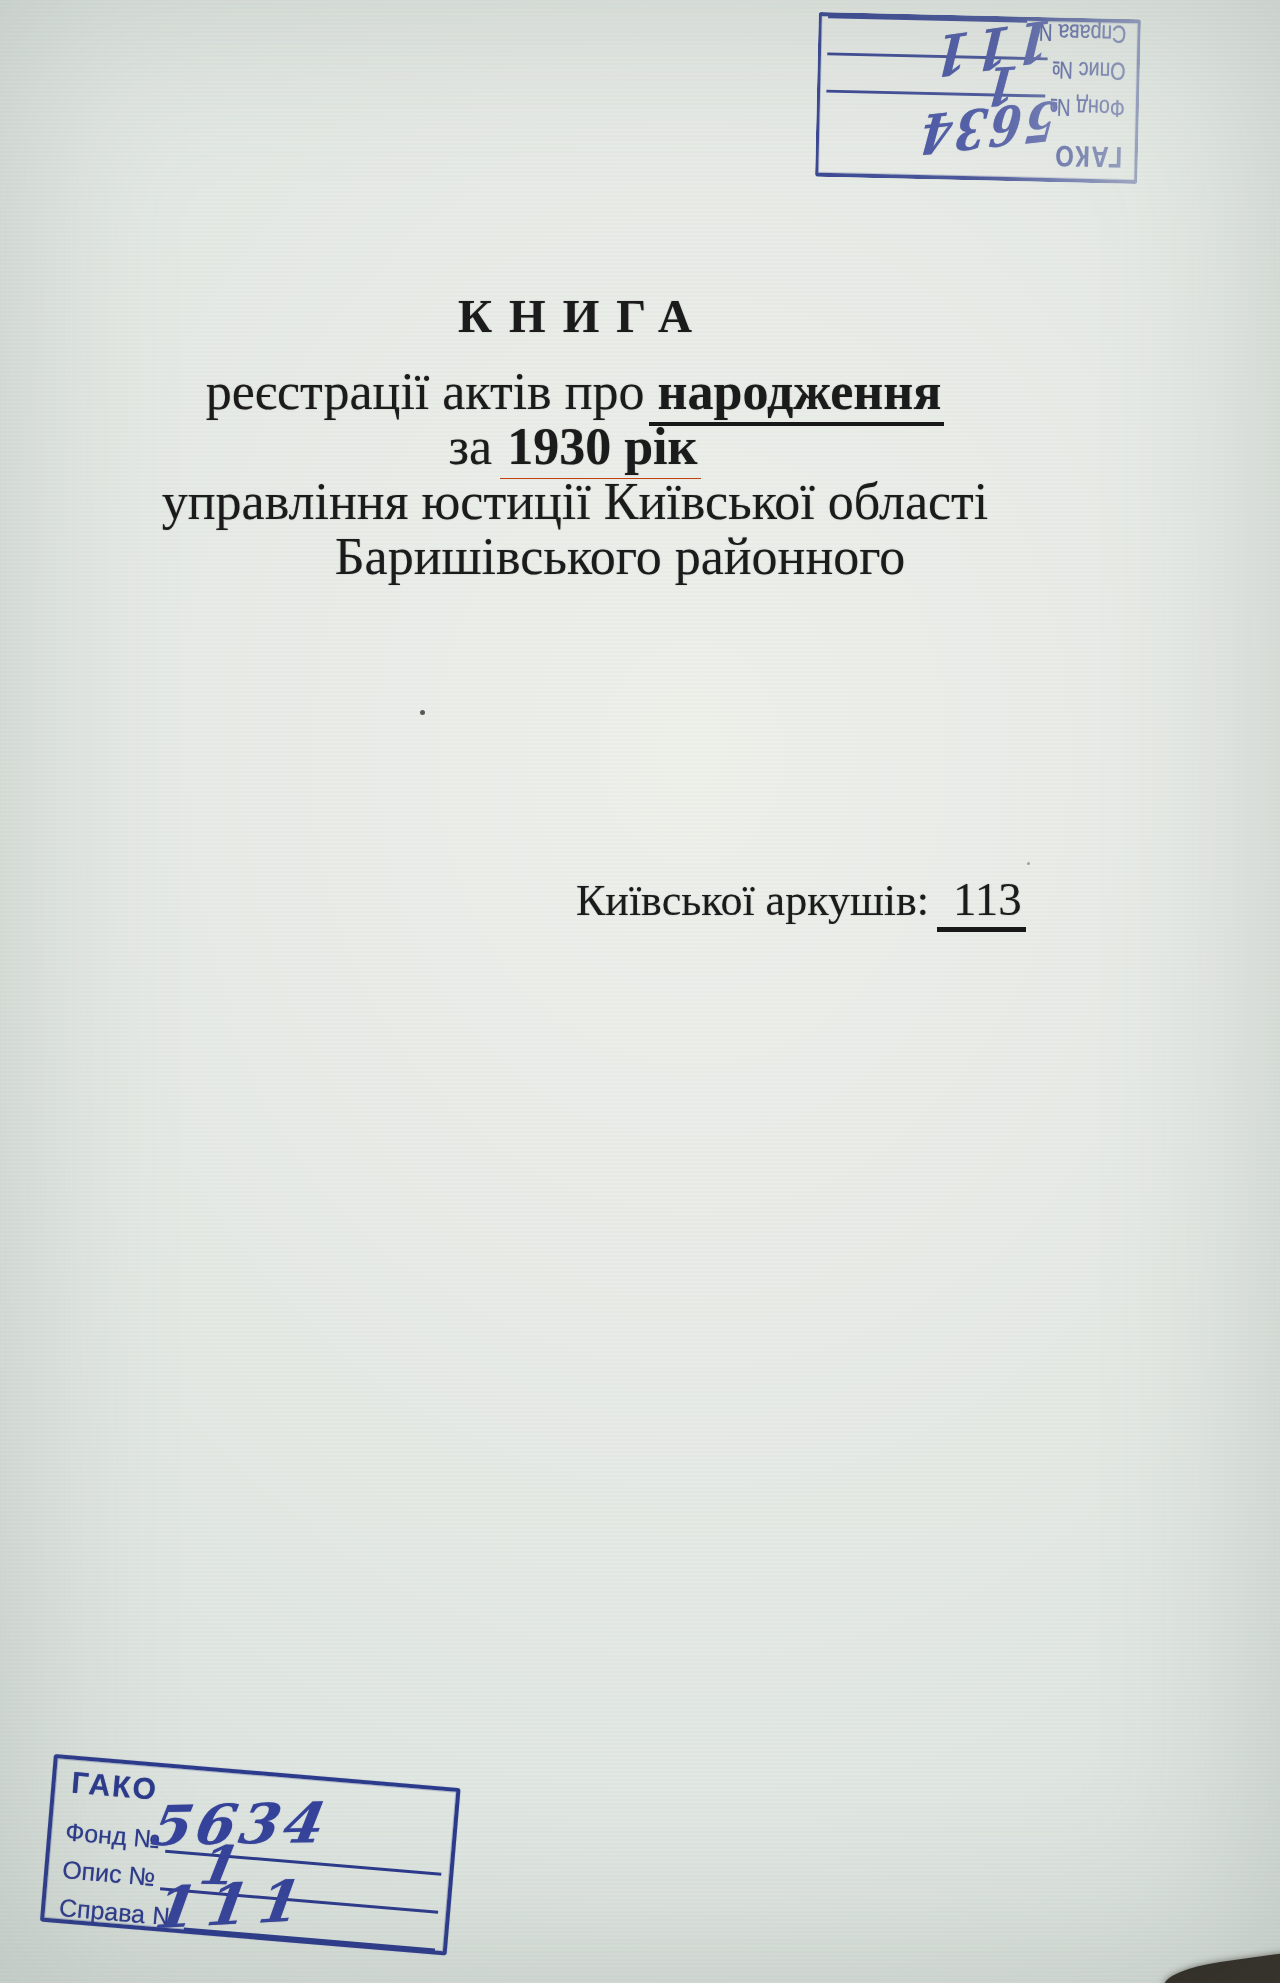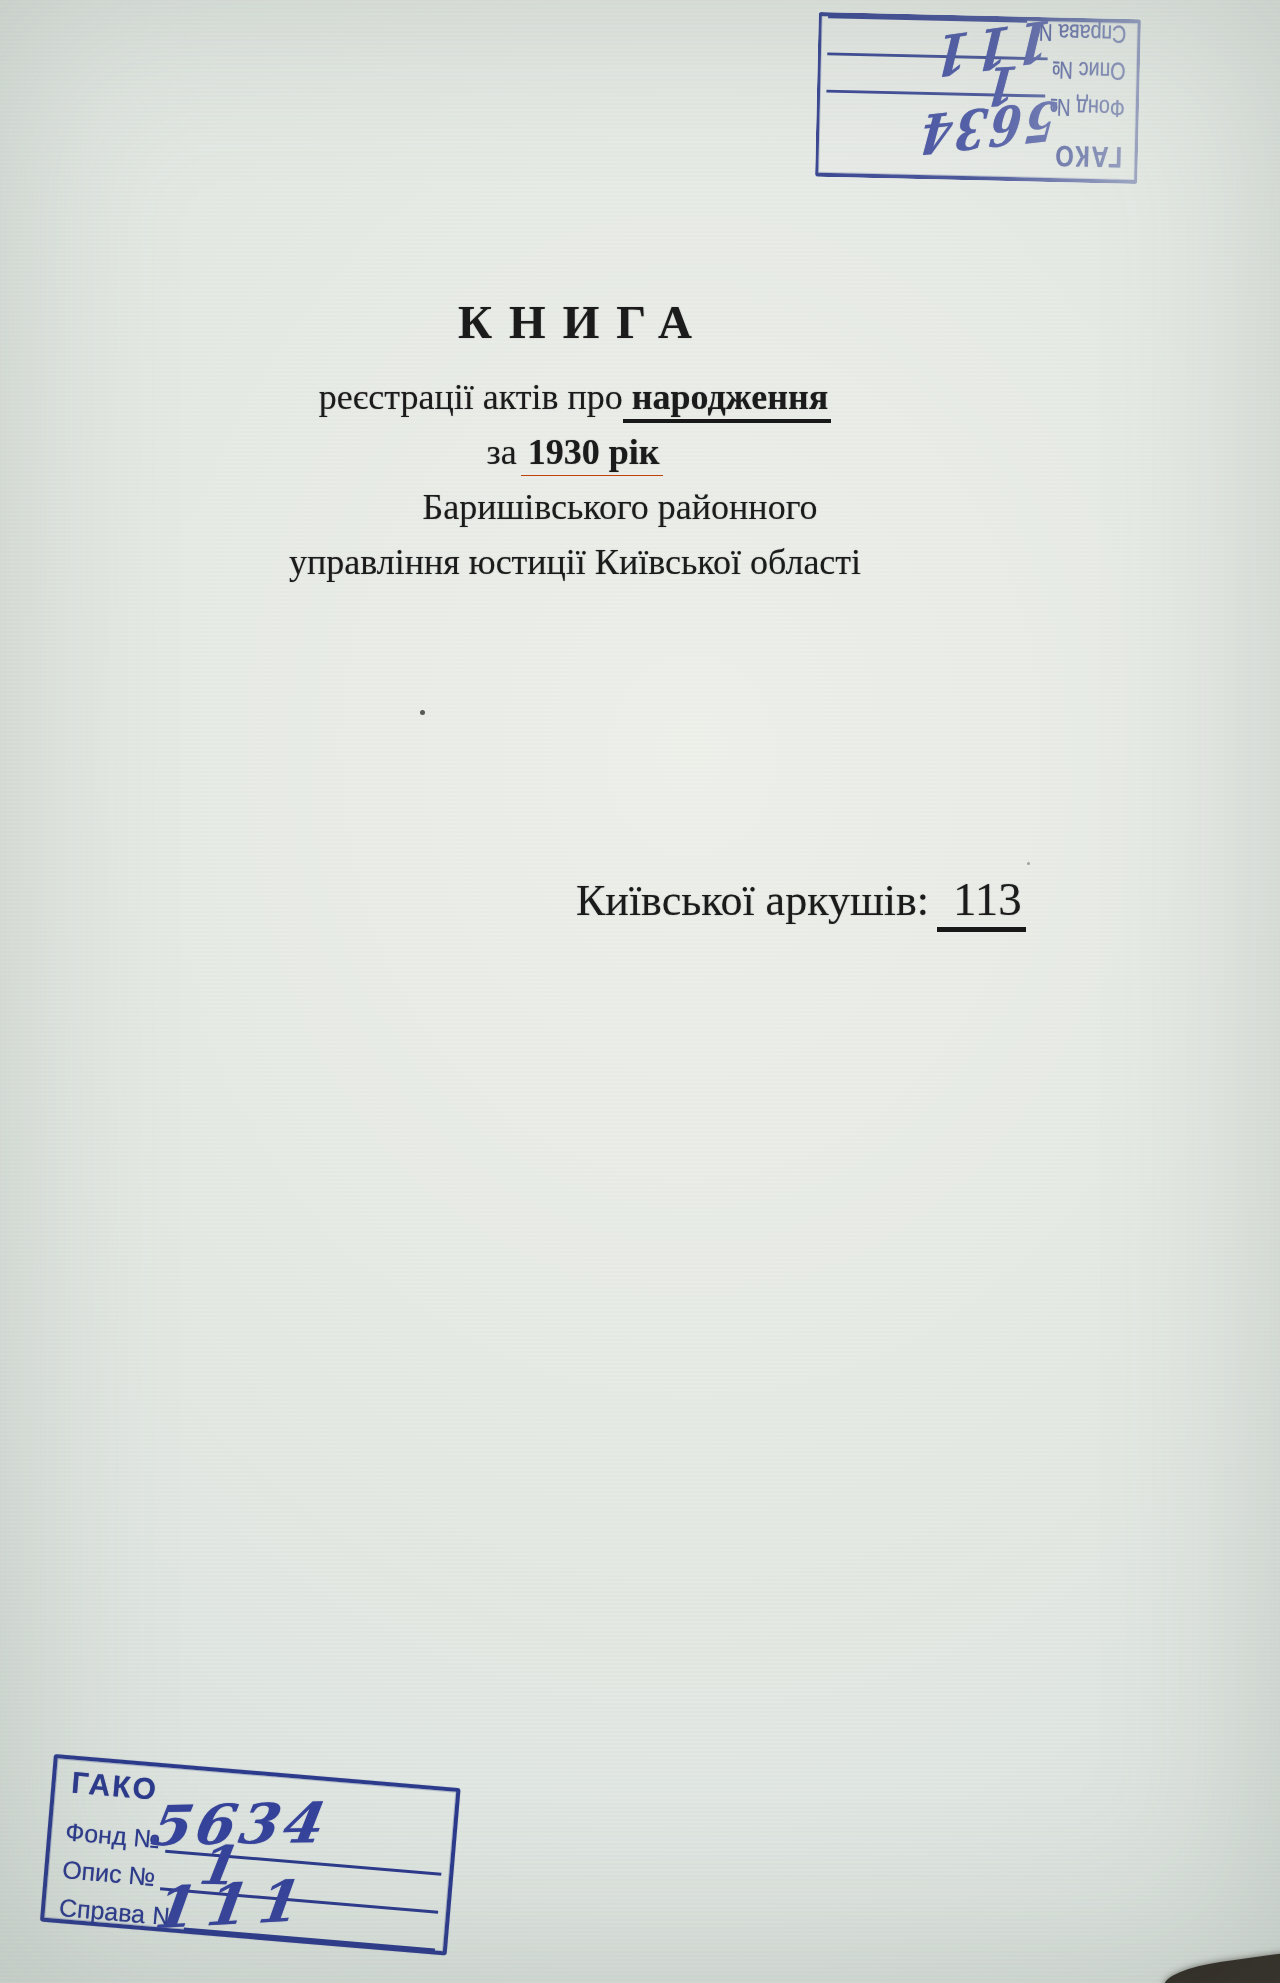--- a/index.html
+++ b/index.html
@@ -17,29 +17,29 @@
     background:repeating-linear-gradient(0deg,
       rgba(255,255,255,.025) 0 2px, rgba(90,105,95,.02) 2px 4px);
   }
   .vignette{
     position:absolute; inset:0; pointer-events:none;
     box-shadow:inset 0 0 180px rgba(95,110,100,.22);
   }
 
   
   .title-block{
-    position:absolute; left:0; top:294px; width:1150px;
+    position:absolute; left:0; top:288px; width:1150px;
     text-align:center; color:#1b1b1b;
     text-shadow:0 0 1.2px rgba(25,25,25,.4);
   }
   .t1{
     font-size:47px; font-weight:bold; line-height:56px;
     letter-spacing:17px; text-indent:17px; margin-bottom:20px;
   }
-  .tline{ font-size:36px; line-height:55px; }
+  .tline{ font-size:52px; line-height:55px; }
   .t5{ transform:translateX(45px); }
   .emph{
     font-weight:bold; border-bottom:4px solid #181818;
     padding:0 3px 2px 9px; margin-left:-9px;
   }
   .emph-year{
     font-weight:bold; border-bottom:1px solid #c2410c;
     padding:0 4px 3px 7px; margin-left:-5px;
   }
 
@@ -135,22 +135,22 @@
 <div class="title-block">
   <div class="t1">КНИГА</div>
   <div class="tline">
     <span>реєстрації актів про</span>
     <span class="emph">народження</span>
   </div>
   <div class="tline">
     <span>за</span>
     <span class="emph-year">1930 рік</span>
   </div>
+  <div class="tline">управління юстиції Київської області</div>
   <div class="tline t5">Баришівського районного</div>
-  <div class="tline">управління юстиції Київської області</div>
 </div>
 
 <div class="sheets-line">
   <span>Київської аркушів:</span><span class="sheets-value">113</span>
 </div>
 
 <div class="stamp stamp-bottom">
   <div class="stamp-title">ГАКО</div>
   <div class="stamp-row r1">
     <span class="stamp-label">Фонд №</span>

